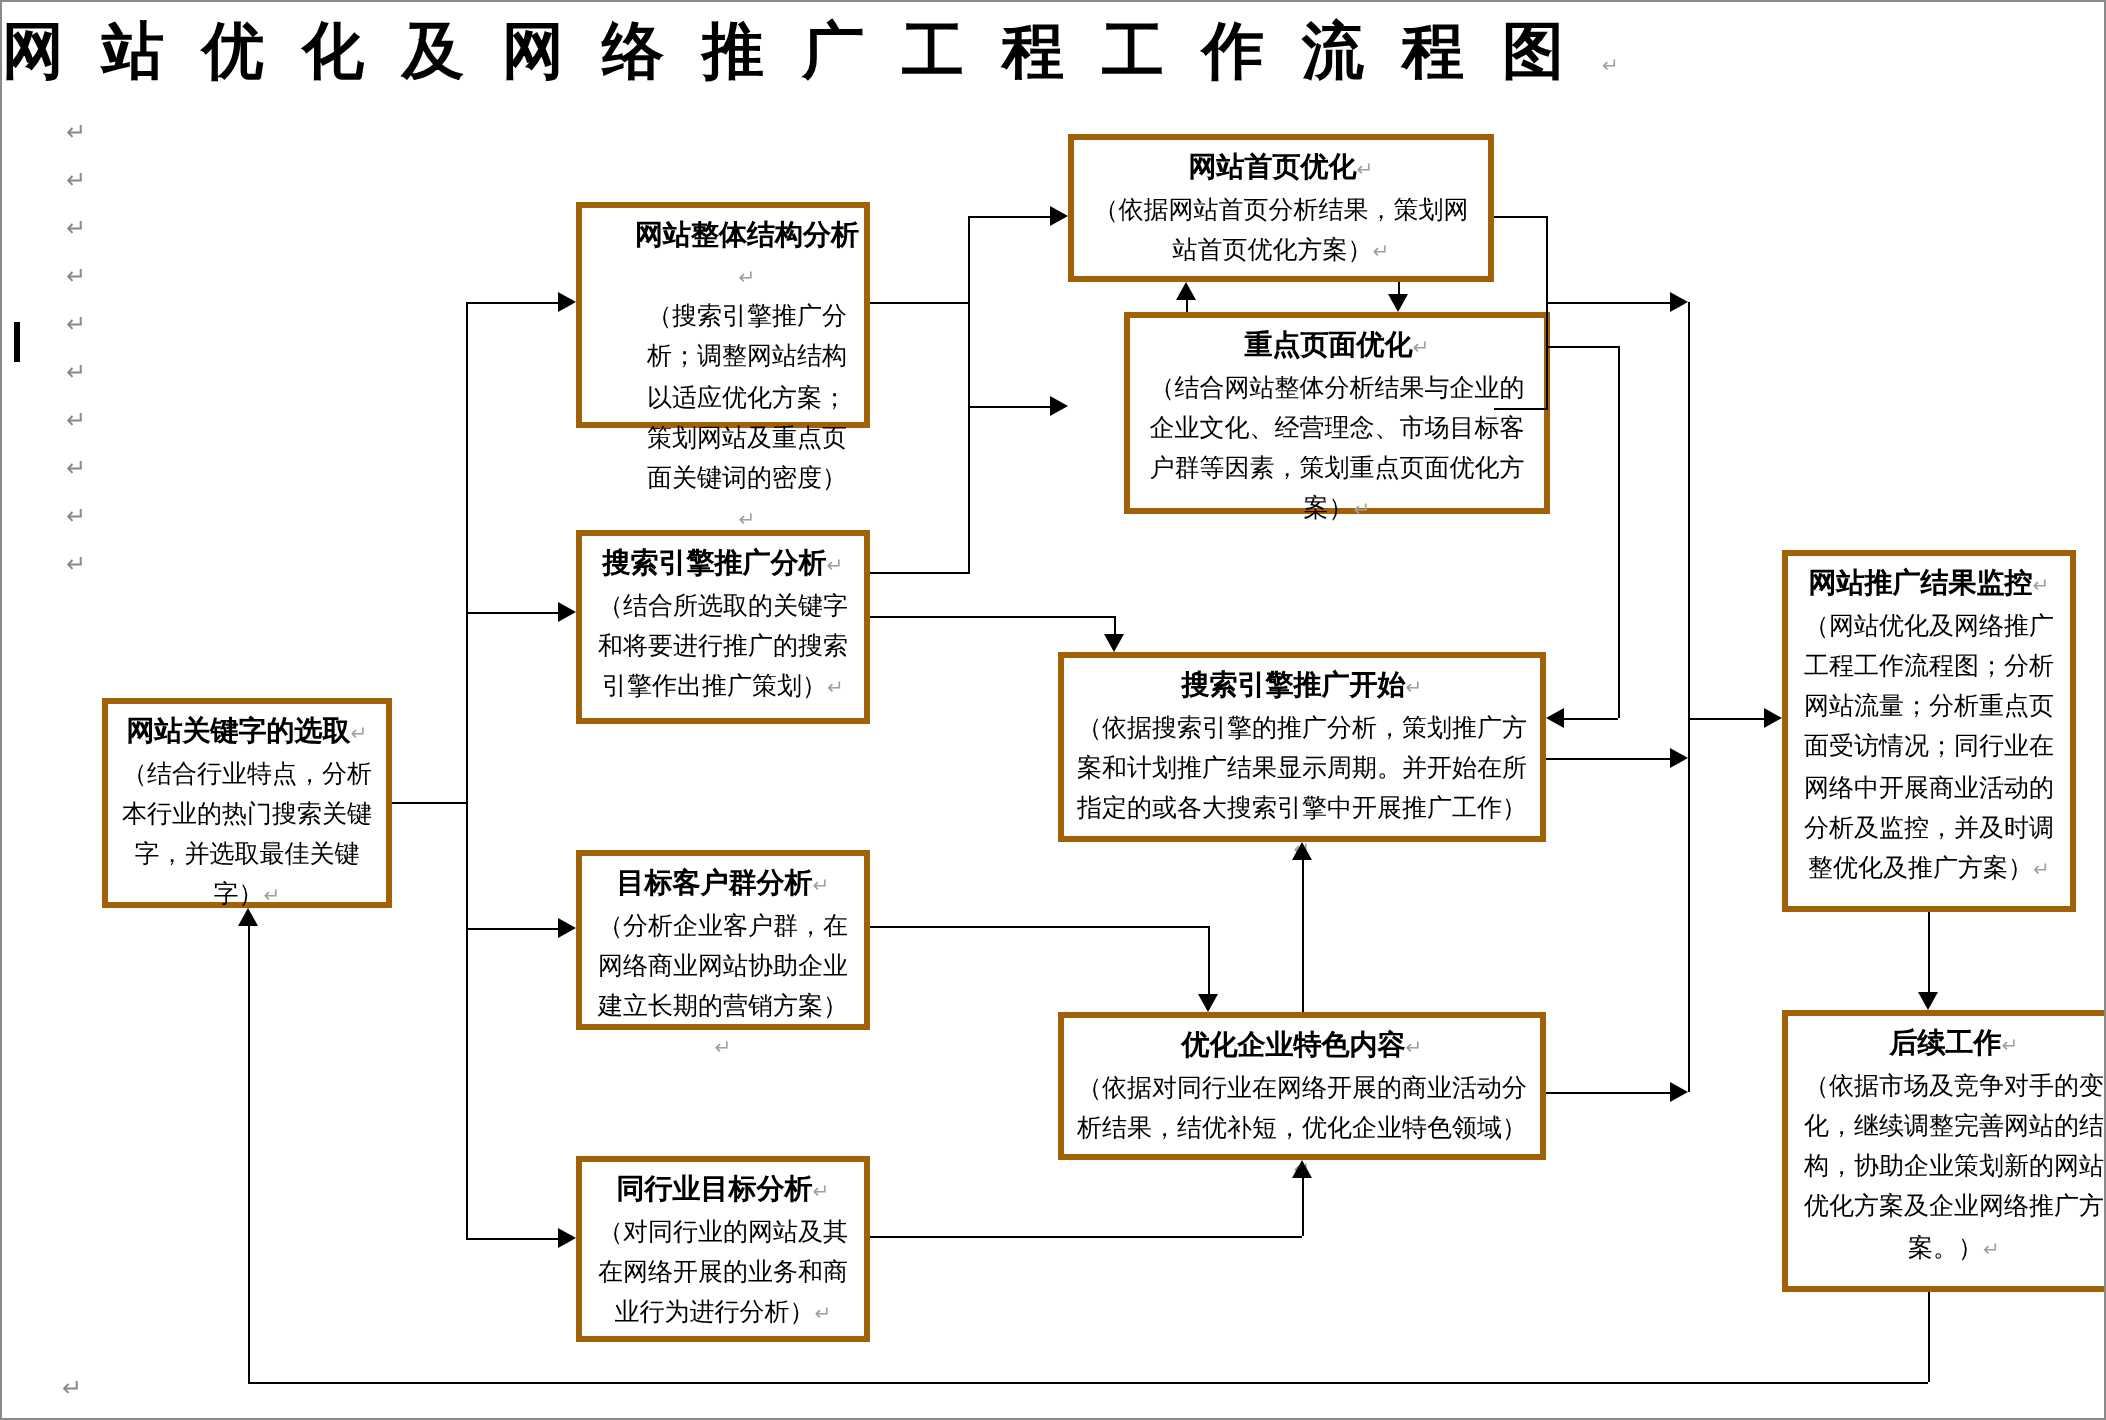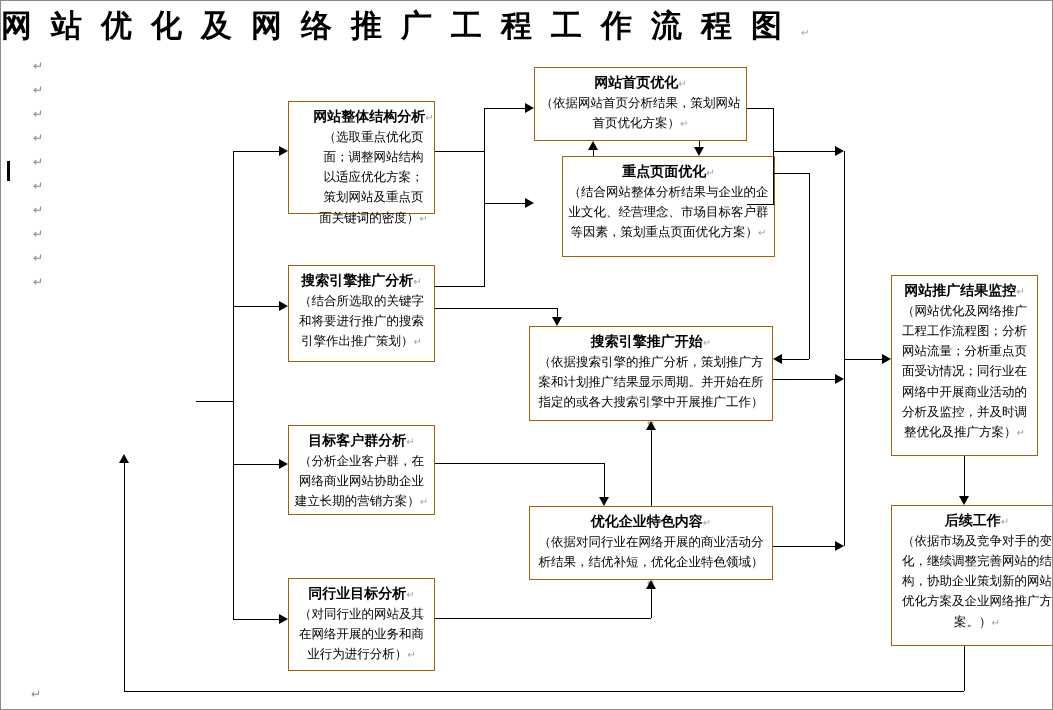--- a/index.html
+++ b/index.html
@@ -7,21 +7,21 @@
     position:relative;width:1053px;height:710px;background:#fff;
     border:1px solid #8a8a8a;box-sizing:border-box;overflow:hidden;
     font-family:"Liberation Serif", serif;color:#000;
   }
   #main-title{
     position:absolute;left:0;top:4px;width:100%;text-align:left;
     font-size:31px;font-weight:bold;letter-spacing:19px;white-space:nowrap;
   }
   #main-title .mk{letter-spacing:0;}
   .box{
-    position:absolute;border:1px solid #a16207;background:#fff;
+    position:absolute;border:3px solid #a16207;background:#fff;
     text-align:center;box-sizing:border-box;
   }
   .bt{font-weight:bold;font-size:14px;padding-top:5px;line-height:1.4;}
   .bb{font-size:12.5px;line-height:1.62;padding:0 5px;text-align:center;}
   .mk{color:#a0a0a0;font-size:10px;font-weight:normal;}
   .h{position:absolute;height:1px;background:#000;}
   .v{position:absolute;width:1px;background:#000;}
   .ar,.al,.au,.ad{position:absolute;width:0;height:0;}
   .ar{border-top:5px solid transparent;border-bottom:5px solid transparent;border-left:9px solid #000;}
   .al{border-top:5px solid transparent;border-bottom:5px solid transparent;border-right:9px solid #000;}
@@ -45,24 +45,28 @@
   <span class="pm" style="left:32px;top:106px">↵</span>
   <span class="pm" style="left:32px;top:130px">↵</span>
   <span class="pm" style="left:32px;top:154px">↵</span>
   <span class="pm" style="left:32px;top:178px">↵</span>
   <span class="pm" style="left:32px;top:202px">↵</span>
   <span class="pm" style="left:32px;top:226px">↵</span>
   <span class="pm" style="left:32px;top:250px">↵</span>
   <span class="pm" style="left:32px;top:274px">↵</span>
   <span class="pm" style="left:30px;top:686px">↵</span>
 
+  <div class="box" style="left:50px;top:348px;width:145px;height:105px;">
+    <div class="bt"><span>网站关键字的选取</span><span class="mk">↵</span></div>
+    <div class="bb"><span>（结合行业特点，分析本行业的热门搜索关键字，并选取最佳关键字）</span><span class="mk">↵</span></div>
+  </div>
 
   <div class="box" style="left:287px;top:100px;width:147px;height:113px;padding-left:24px;">
     <div class="bt"><span>网站整体结构分析</span><span class="mk">↵</span></div>
-    <div class="bb"><span>（选取重点优化页面；调整网站结构以适应优化方案；策划网站及重点页面关键词的密度）</span><span class="mk">↵</span></div>
+    <div class="bb"><span>（搜索引擎推广分析；调整网站结构以适应优化方案；策划网站及重点页面关键词的密度）</span><span class="mk">↵</span></div>
   </div>
 
   <div class="box" style="left:287px;top:264px;width:147px;height:97px;">
     <div class="bt"><span>搜索引擎推广分析</span><span class="mk">↵</span></div>
     <div class="bb"><span>（结合所选取的关键字和将要进行推广的搜索引擎作出推广策划）</span><span class="mk">↵</span></div>
   </div>
 
   <div class="box" style="left:287px;top:577px;width:147px;height:93px;">
     <div class="bt"><span>同行业目标分析</span><span class="mk">↵</span></div>
     <div class="bb"><span>（对同行业的网站及其在网络开展的业务和商业行为进行分析）</span><span class="mk">↵</span></div>

